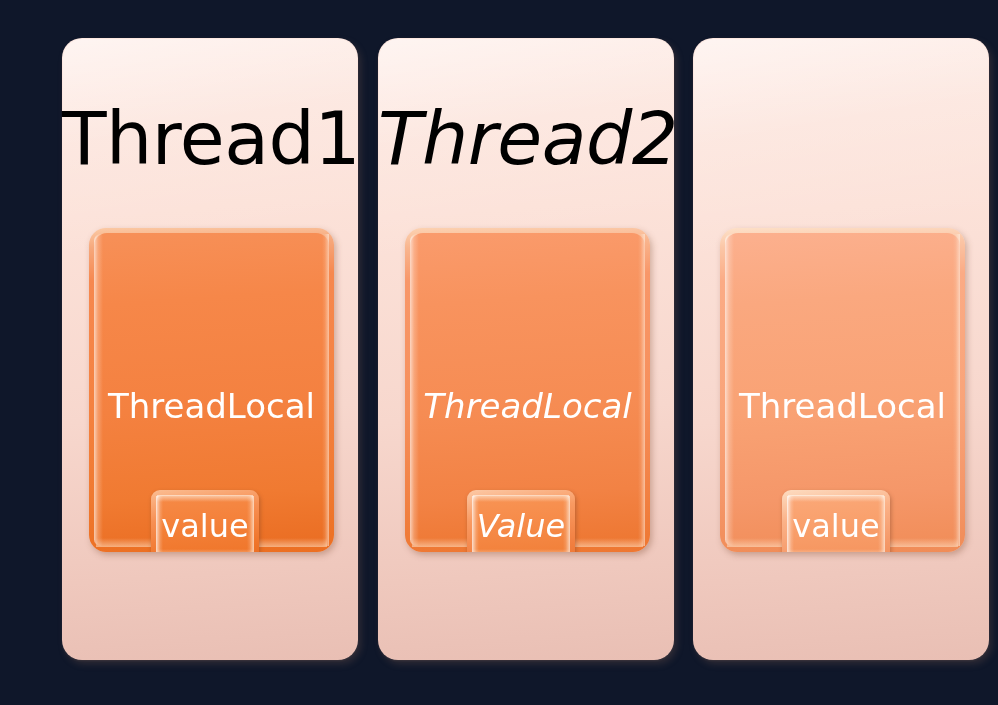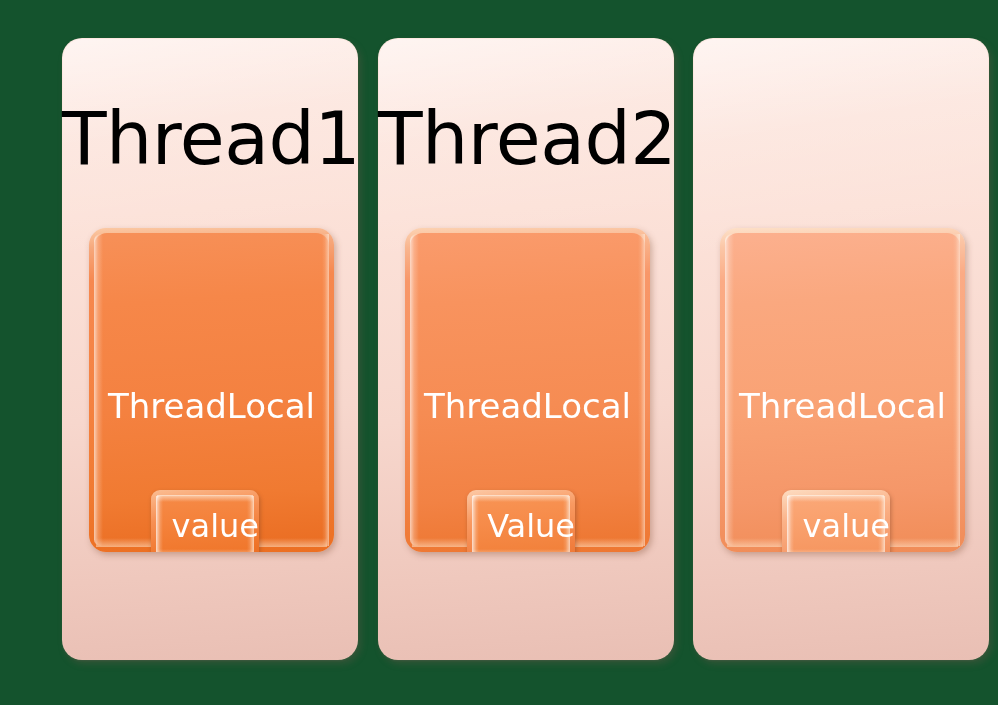--- a/index.html
+++ b/index.html
@@ -13,21 +13,21 @@
     position: relative;
     overflow: hidden;
     font-family: "DejaVu Sans", sans-serif;
   }
 
   #stage {
     position: absolute;
     left: 0; top: 0;
     width: 998px;
     height: 705px;
-    background: #14532d;
+    background: #0f172a;
   }
 
   
   .thread-card {
     position: absolute;
     top: 38px;
     width: 296px;
     height: 622px;
     border-radius: 20px;
     box-sizing: border-box;
@@ -39,21 +39,21 @@
     
     content: "";
     position: absolute;
     left: 1px; top: 1px; right: 1px; bottom: 1px;
     border-radius: 19px;
     background: linear-gradient(170deg, rgba(255,255,255,0.55) 0%, rgba(255,255,255,0.12) 16%, rgba(255,255,255,0) 34%);
     pointer-events: none;
   }
 
   #card-1 { left: 62px; }
-  #card-2 { left: 378px; }
+  #card-2 { left: 378px; font-style: italic; }
   #card-3 { left: 693px; }
 
   
   .card-title {
     position: absolute;
     left: 0; right: 0;
     top: 62px;
     text-align: center;
     font-size: 73px;
     line-height: 78px;
@@ -190,21 +190,21 @@
   #chip-2 { background: linear-gradient(170deg, #fcc9a6 0%, #f99a62 35%, #f28143 75%, #ed7531 100%); }
   #chip-2 .chip-face { background: linear-gradient(176deg, #f89455 0%, #f68b49 45%, #f17f38 100%); }
   #chip-3 { background: linear-gradient(170deg, #fddcc1 0%, #fbb288 35%, #f59a6a 75%, #f18f5a 100%); }
   #chip-3 .chip-face { background: linear-gradient(176deg, #fba878 0%, #f9a06c 45%, #f5945e 100%); }
 
   .chip-text {
     position: absolute;
     left: 0; right: 0;
     top: 50%;
     transform: translateY(-50%);
-    text-align: right;
+    text-align: center;
     font-size: 32px;
     line-height: 36px;
     color: #ffffff;
     font-family: "DejaVu Sans", sans-serif;
     white-space: nowrap;
     z-index: 4;
   }
 </style>
 </head>
 <body>

